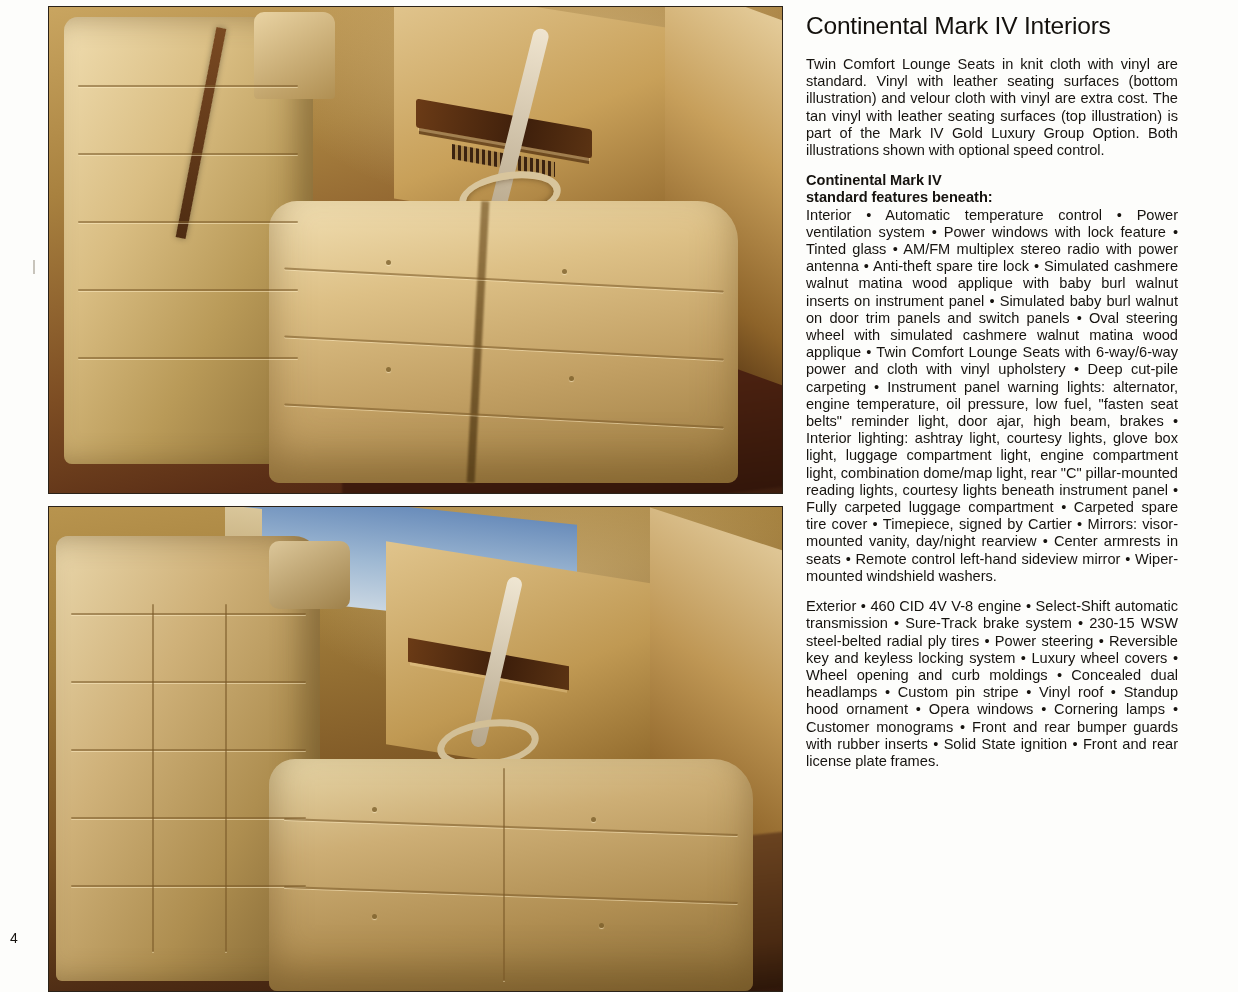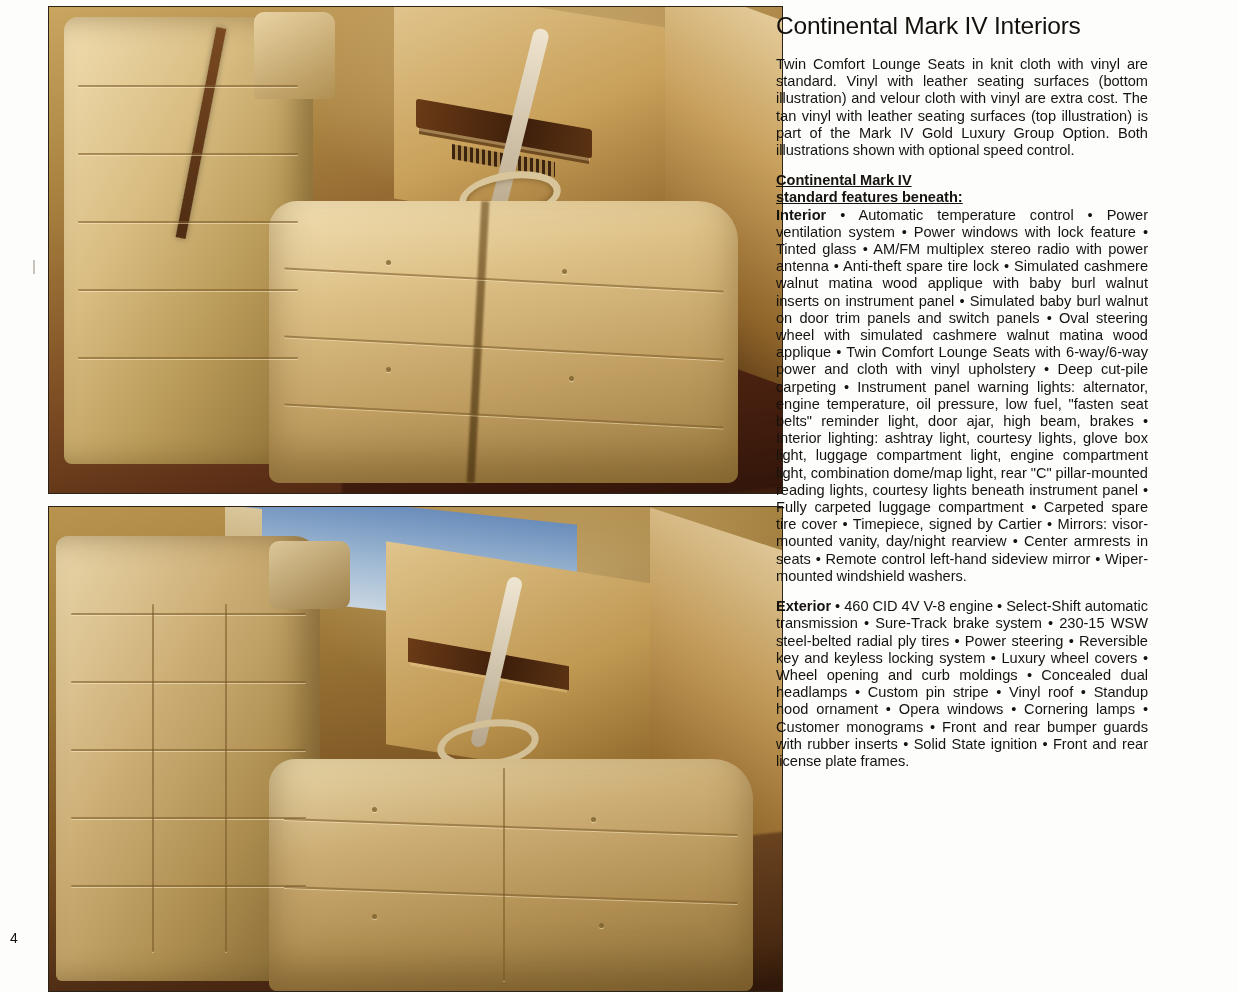--- a/index.html
+++ b/index.html
@@ -206,21 +206,21 @@
     position: absolute;
     width: 5px; height: 5px;
     border-radius: 50%;
     background: rgba(120,92,40,0.75);
     box-shadow: 0 1px 1px rgba(255,240,205,0.6);
   }
 
   
   .text-col {
     position: absolute;
-    left: 776px;
+    left: 806px;
     top: 12px;
     width: 372px;
   }
   h1.headline {
     font-size: 24.5px;
     font-weight: normal;
     letter-spacing: -0.2px;
     margin: 0 0 16px 0;
     color: #14110d;
   }
@@ -228,24 +228,23 @@
     font-size: 14.6px;
     line-height: 17.2px;
     text-align: justify;
     margin: 0 0 13px 0;
     color: #16130f;
     word-spacing: -0.3px;
   }
   p.body:last-child { margin-bottom: 0; }
   .sub {
     font-weight: bold;
-    text-decoration: underline;
   }
   .lead {
-    font-weight: bold;
+    font-weight: normal;
   }
 
   .page-number {
     position: absolute;
     left: 10px;
     top: 930px;
     font-size: 14px;
     color: #16130f;
   }
 

